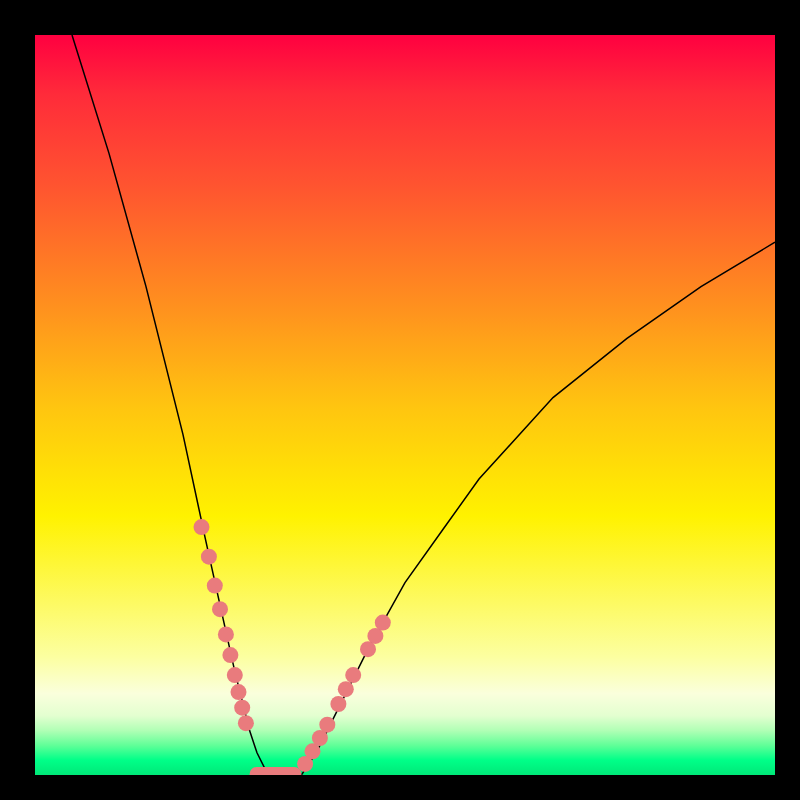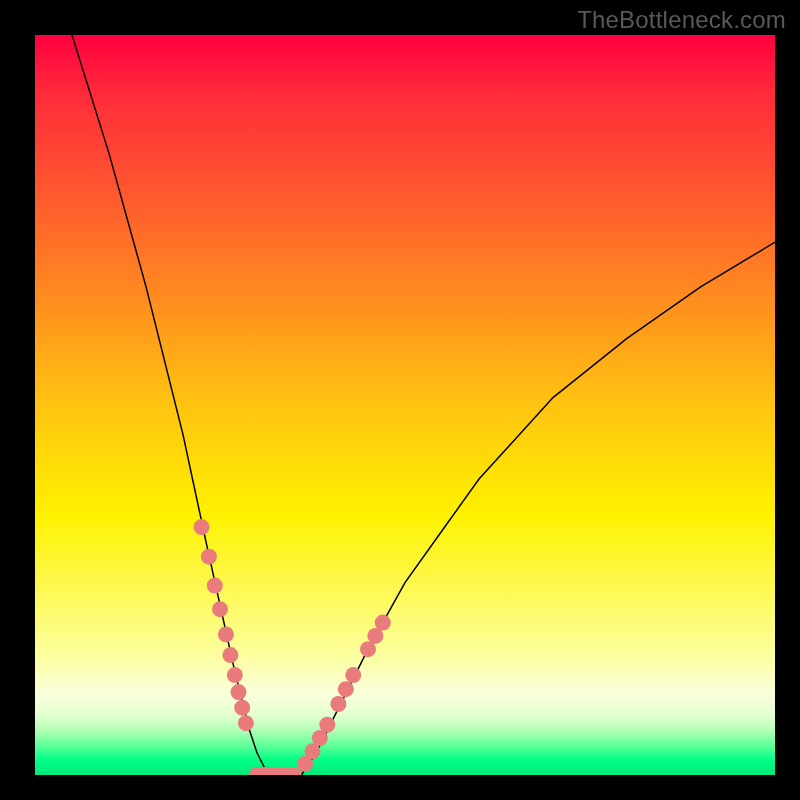--- a/index.html
+++ b/index.html
@@ -65,21 +65,20 @@
   }
   .bottom-band {
     fill: #e97b7d;
     stroke: none;
   }
 </style>
 </head>
 <body>
 
 <div id="container">
-  <div id="watermark">TheBottleneck.com</div>
   <div id="plot-area">
     <svg id="curve-svg" viewBox="0 0 740 740">
       <path id="curve-path" class="curve-path" d="M37.0 0.0 L74.0 118.4 L111.0 251.6 L148.0 399.6 L170.2 503.2 L185.0 569.8 L199.8 636.4 L207.2 666.0 L214.6 695.6 L222.0 717.8 L229.4 732.6 L236.8 740.0 L244.2 740.0 L251.6 740.0 L259.0 740.0 L266.4 740.0 L281.2 717.8 L296.0 688.2 L333.0 614.2 L370.0 547.6 L407.0 495.8 L444.0 444.0 L518.0 362.6 L592.0 303.4 L666.0 251.6 L740.0 207.2"></path>
       <g id="markers-group">
           <circle cx="166.5" cy="492.1" r="8" class="marker"></circle>
           <circle cx="173.9" cy="521.7" r="8" class="marker"></circle>
           <circle cx="179.8" cy="550.6" r="8" class="marker"></circle>
           <circle cx="185.0" cy="574.2" r="8" class="marker"></circle>
           <circle cx="190.9" cy="599.4" r="8" class="marker"></circle>
           <circle cx="195.4" cy="620.1" r="8" class="marker"></circle>

